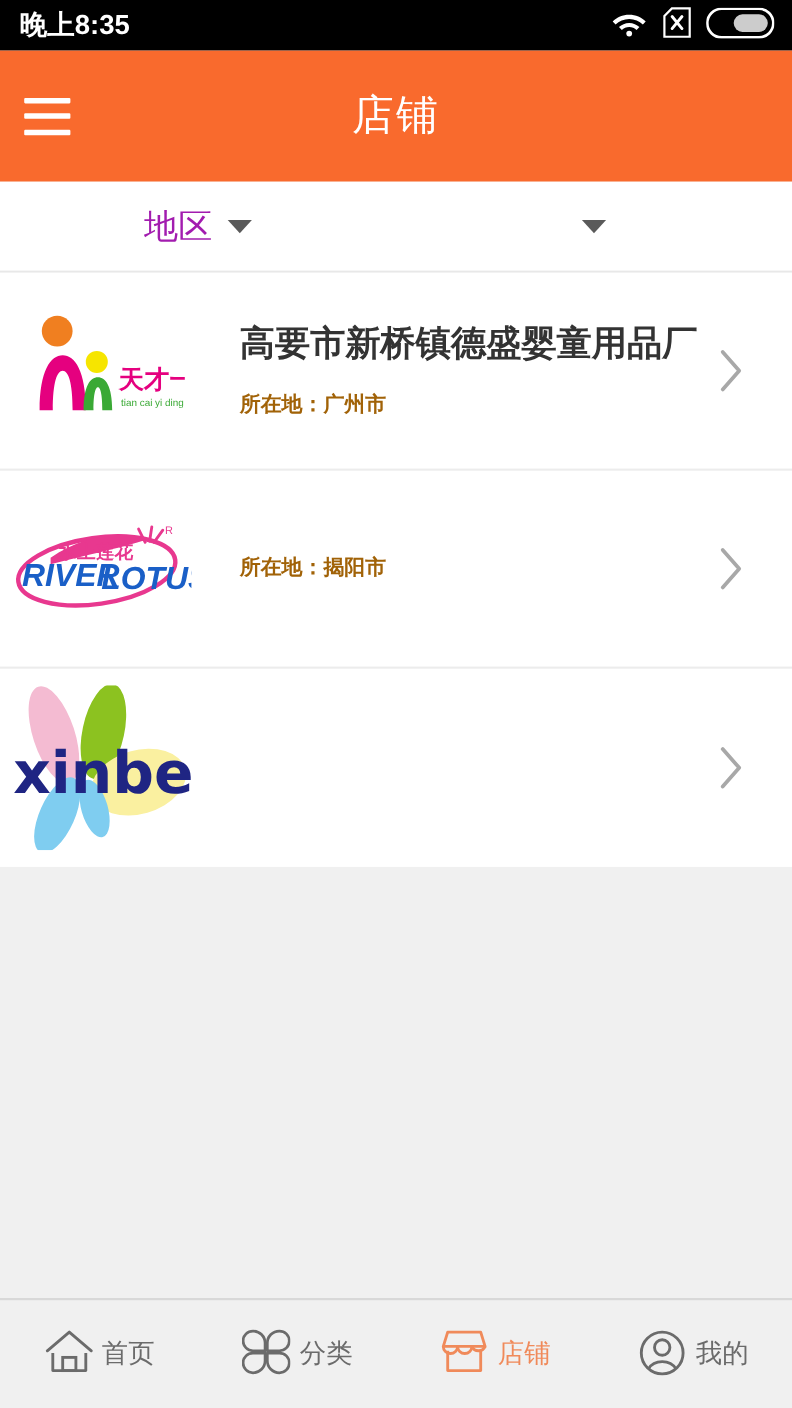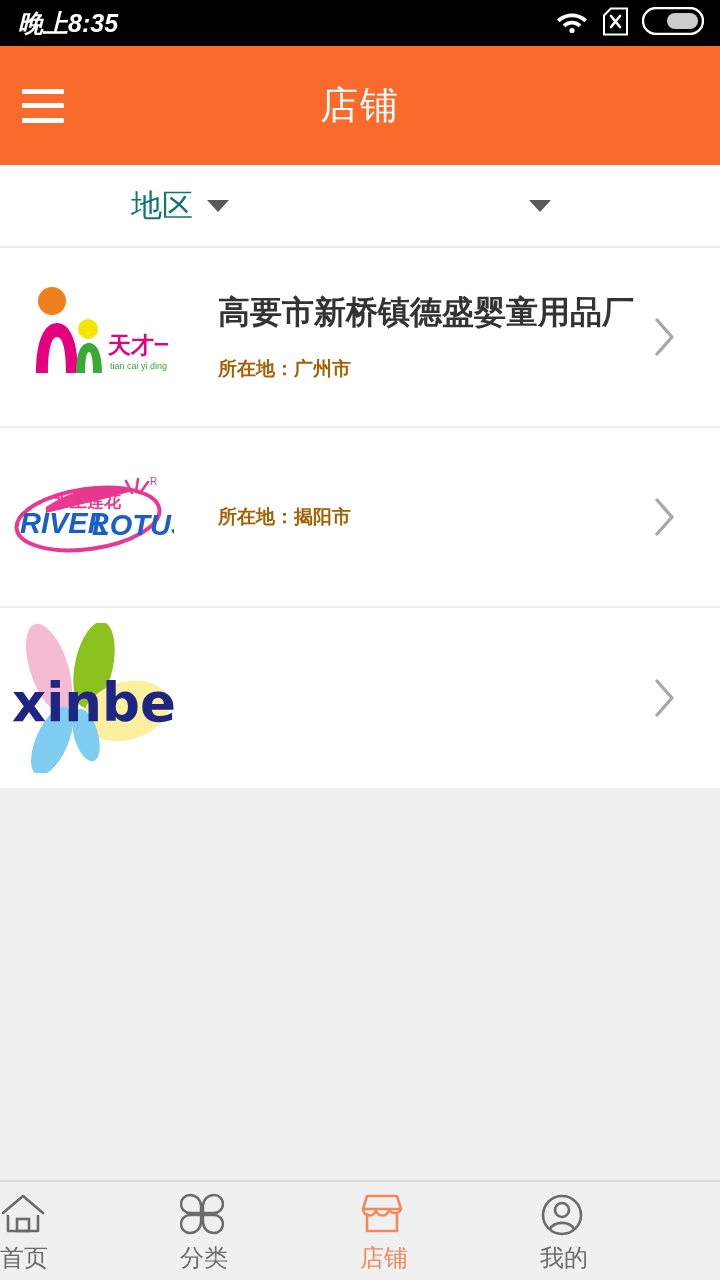--- a/index.html
+++ b/index.html
@@ -29,21 +29,20 @@
     align-items: center;
     justify-content: space-between;
     padding: 0 16px 0 18px;
     flex: 0 0 auto;
   }
   .status-time {
     font-size: 25px;
     font-weight: bold;
     letter-spacing: 0px;
     line-height: 46px;
-    font-style: italic;
   }
   .status-icons {
     display: flex;
     align-items: center;
     gap: 13px;
   }
   .icon-wifi { display:block; }
   .icon-sim { display:block; }
   .icon-battery { display:block; }
 
@@ -98,21 +97,21 @@
   .filter-item {
     flex: 1 1 50%;
     display: flex;
     align-items: center;
     justify-content: center;
     gap: 14px;
     cursor: pointer;
   }
   .filter-label {
     font-size: 31px;
-    color: #0f766e;
+    color: #a21caf;
   }
   .caret {
     width: 0; height: 0;
     border-left: 11px solid transparent;
     border-right: 11px solid transparent;
     border-top: 12px solid #5a5a5a;
   }
 
   
   .list {
@@ -180,21 +179,22 @@
     height: 100px;
     background: #f0f0f0;
     border-top: 2px solid #d8d8d8;
     display: flex;
     align-items: stretch;
     flex: 0 0 auto;
   }
   .tab {
     flex: 1 1 20%;
     display: flex;
-    flex-direction: column;
+    flex-direction: row;
+    align-items: center;
     justify-content: center;
     gap: 7px;
     cursor: pointer;
   }
   .tab-icon { width: 46px; height: 46px; display: block; }
   .tab-label {
     font-size: 24px;
     color: #6b6b6b;
     line-height: 1;
   }

